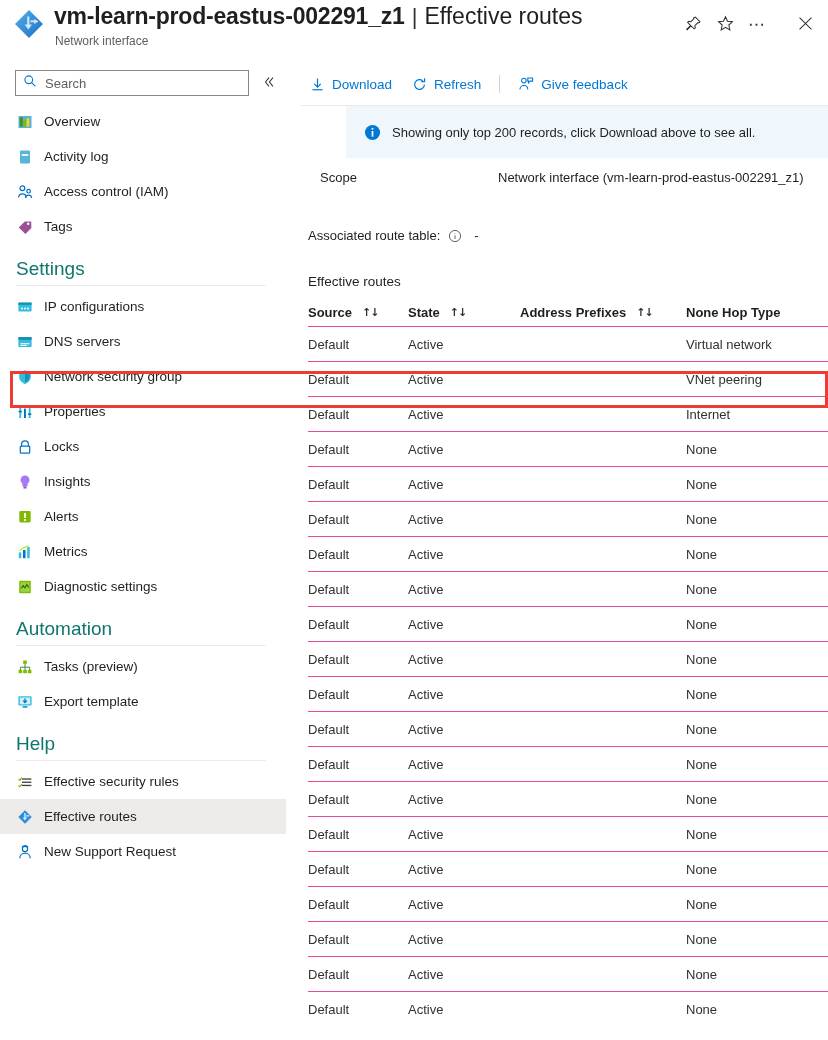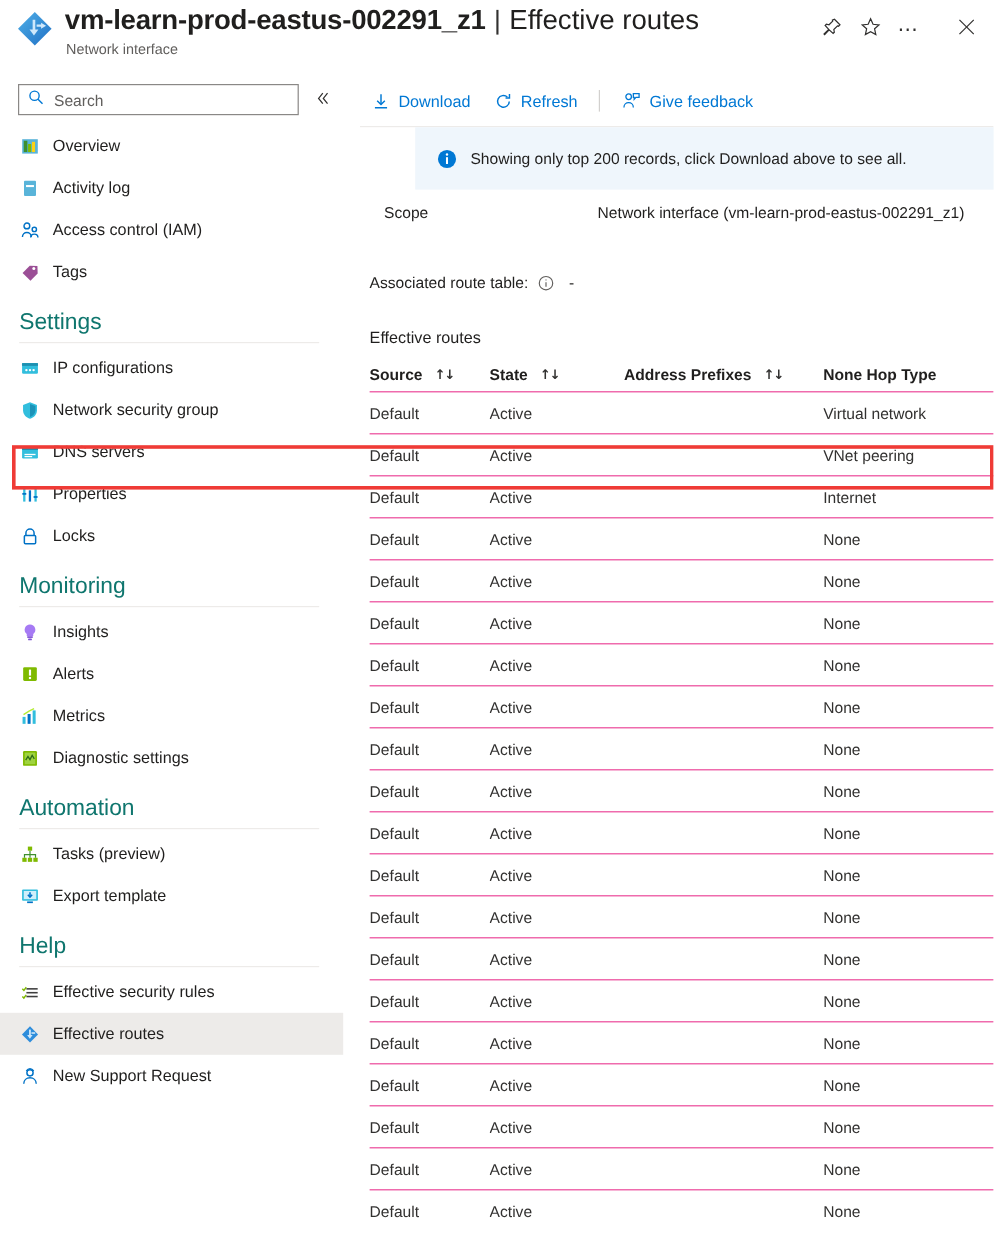--- a/index.html
+++ b/index.html
@@ -255,36 +255,36 @@
               <circle cx="5" cy="9.4" r="1" fill="#fff"></circle>
               <circle cx="8" cy="9.4" r="1" fill="#fff"></circle>
               <circle cx="11" cy="9.4" r="1" fill="#fff"></circle>
             </svg>
           </span>
           <span class="nav-label">IP configurations</span>
         </div>
         <div class="nav-item">
           <span class="nav-ico">
             <svg width="16" height="16" viewBox="0 0 16 16">
-              <path d="M8 1.2l5.8 2.3v4.3c0 3.6-2.6 6-5.8 7.1-3.2-1.1-5.8-3.5-5.8-7.1V3.5z" fill="#32bedd"></path>
-              <path d="M8 2.6v11c2.5-1 4.5-3 4.5-5.8V4.4z" fill="#1b93b8"></path>
-            </svg>
-          </span>
-          <span class="nav-label">Network security group</span>
-        </div>
-        <div class="nav-item">
-          <span class="nav-ico">
-            <svg width="16" height="16" viewBox="0 0 16 16">
               <rect x="1.4" y="3" width="13.2" height="10" rx="1" fill="#32bedd"></rect>
               <rect x="1.4" y="3" width="13.2" height="3" fill="#1e8fb0"></rect>
               <rect x="3.4" y="9.2" width="9.2" height="1.1" fill="#fff"></rect>
               <rect x="3.4" y="11" width="6.4" height="1" fill="#fff"></rect>
             </svg>
           </span>
           <span class="nav-label">DNS servers</span>
+        </div>
+        <div class="nav-item">
+          <span class="nav-ico">
+            <svg width="16" height="16" viewBox="0 0 16 16">
+              <path d="M8 1.2l5.8 2.3v4.3c0 3.6-2.6 6-5.8 7.1-3.2-1.1-5.8-3.5-5.8-7.1V3.5z" fill="#32bedd"></path>
+              <path d="M8 2.6v11c2.5-1 4.5-3 4.5-5.8V4.4z" fill="#1b93b8"></path>
+            </svg>
+          </span>
+          <span class="nav-label">Network security group</span>
         </div>
         <div class="nav-item">
           <span class="nav-ico">
             <svg width="16" height="16" viewBox="0 0 16 16">
               <rect x="2.3" y="2" width="1.9" height="12" fill="#32bedd"></rect>
               <rect x="7" y="4.6" width="1.9" height="9.4" fill="#0072c6"></rect>
               <rect x="11.7" y="2" width="1.9" height="12" fill="#32bedd"></rect>
               <rect x="1.6" y="6.8" width="3.3" height="1.5" fill="#0072c6"></rect>
               <rect x="11" y="9.4" width="3.3" height="1.5" fill="#0072c6"></rect>
             </svg>
@@ -292,24 +292,20 @@
           <span class="nav-label">Properties</span>
         </div>
         <div class="nav-item">
           <span class="nav-ico">
             <svg width="16" height="16" viewBox="0 0 16 16">
               <path d="M4.6 7.2V5.2a3.4 3.4 0 0 1 6.8 0v2" fill="none" stroke="#0072c6" stroke-width="1.25"></path>
               <rect x="3.3" y="7.2" width="9.4" height="7" rx="0.9" fill="none" stroke="#0072c6" stroke-width="1.25"></rect>
             </svg>
           </span>
           <span class="nav-label">Locks</span>
-        </div>
-        <div class="nav-group">
-          <div class="nav-group-title">Monitoring</div>
-          <div class="nav-group-rule"></div>
         </div>
         <div class="nav-item">
           <span class="nav-ico">
             <svg width="16" height="16" viewBox="0 0 16 16">
               <path d="M8 1.4a4.4 4.4 0 0 1 2.7 7.9v1.6H5.3V9.3A4.4 4.4 0 0 1 8 1.4z" fill="#a67af4"></path>
               <rect x="5.7" y="11.2" width="4.6" height="1.4" fill="#7f4fd6"></rect>
               <rect x="6.4" y="13.1" width="3.2" height="1.5" rx="0.7" fill="#7f4fd6"></rect>
             </svg>
           </span>
           <span class="nav-label">Insights</span>

